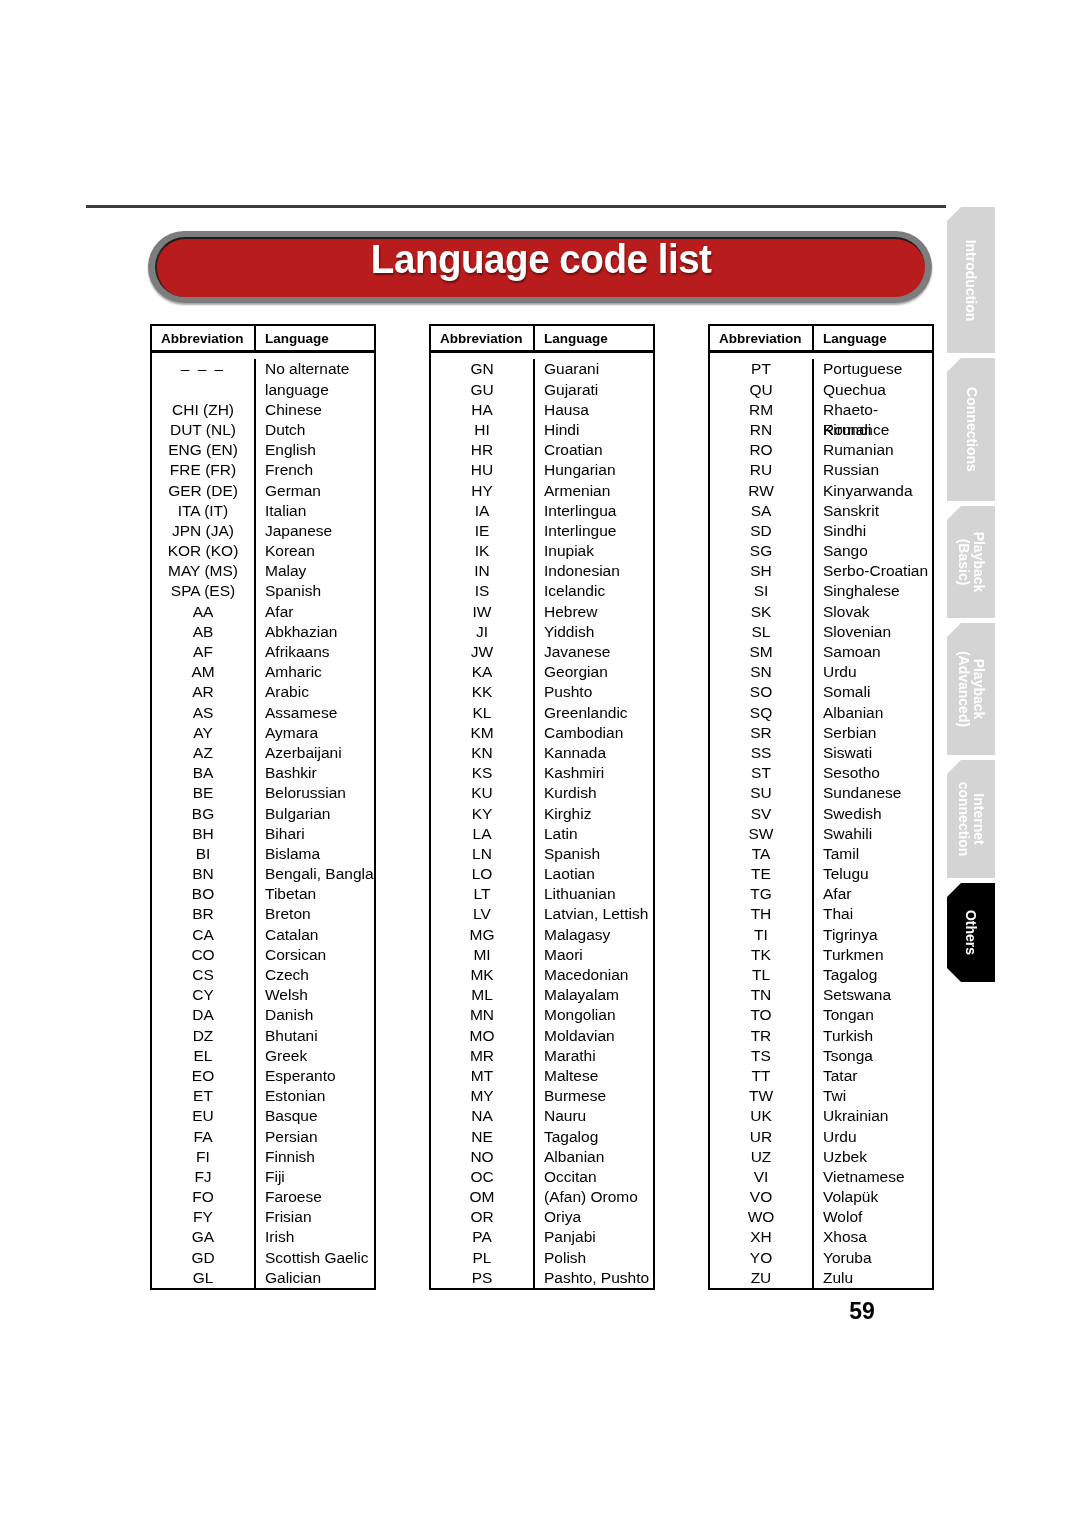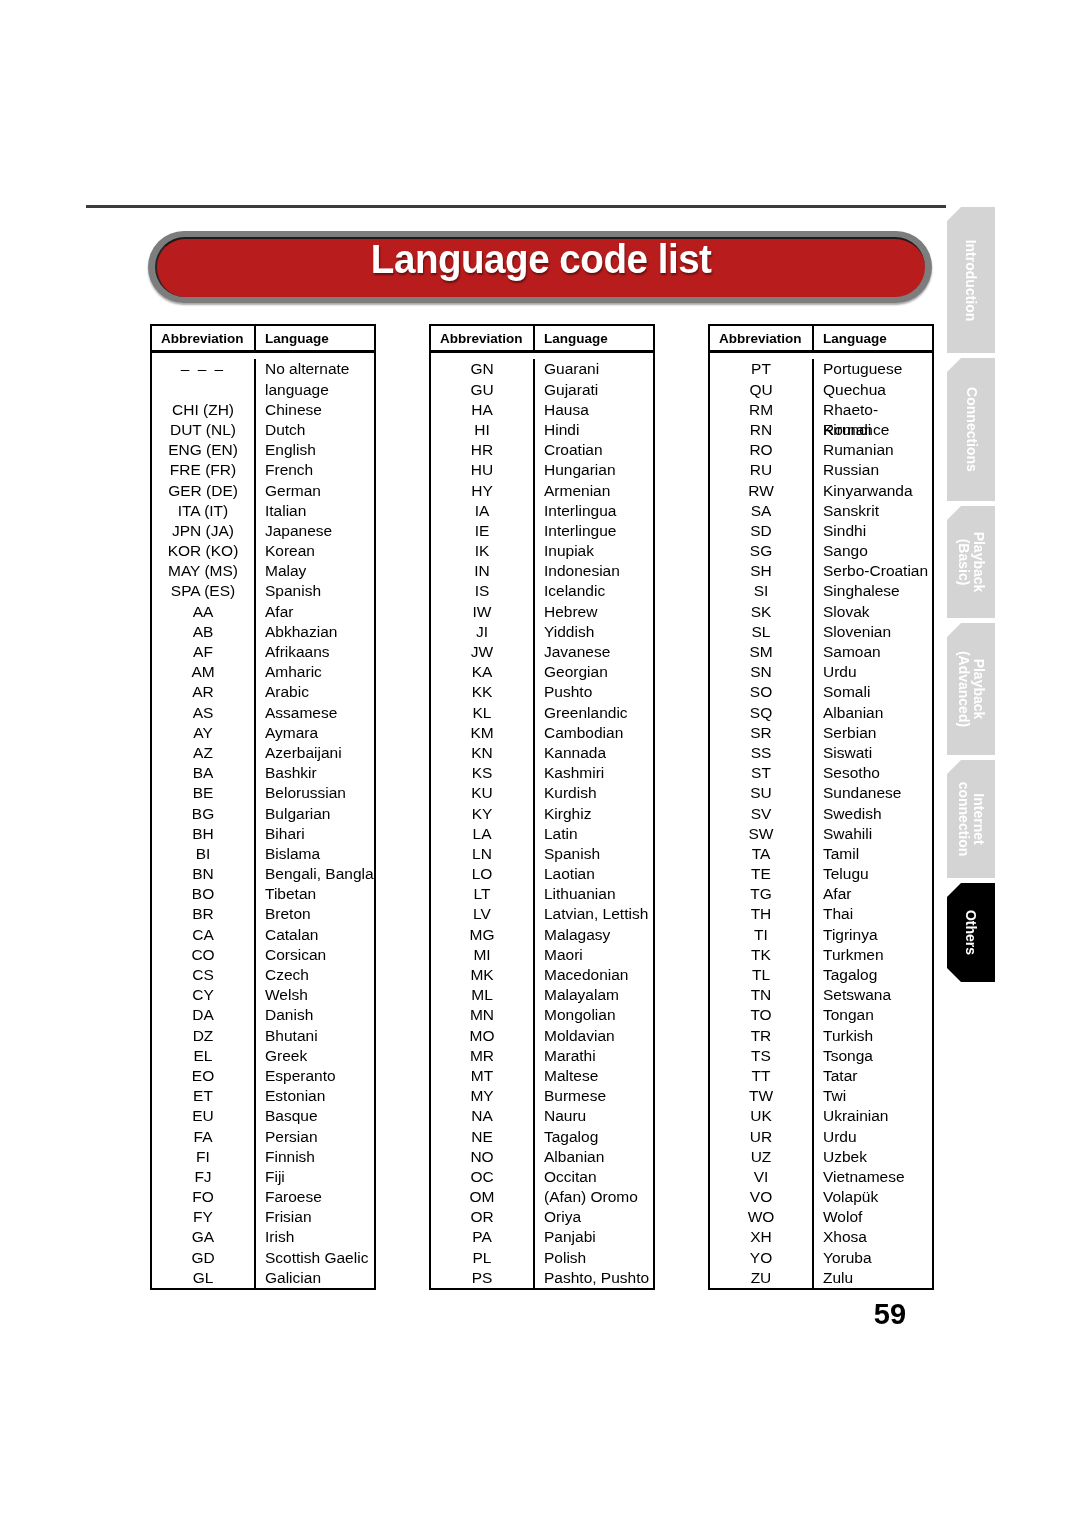--- a/index.html
+++ b/index.html
@@ -134,25 +134,25 @@
     font-size: 15.5px;
     box-sizing: border-box;
   }
   .td-abbr.dash {
     letter-spacing: 2px;
   }
 
   
   .page-number {
     position: absolute;
-    left: 860px;
+    left: 832px;
     top: 1298px;
     width: 60px;
     text-align: center;
-    font-size: 29px;
+    font-size: 23px;
     font-weight: bold;
   }
 
   
   .side-tabs {
     position: absolute;
     left: 947px;
     top: 207px;
     width: 48px;
   }

